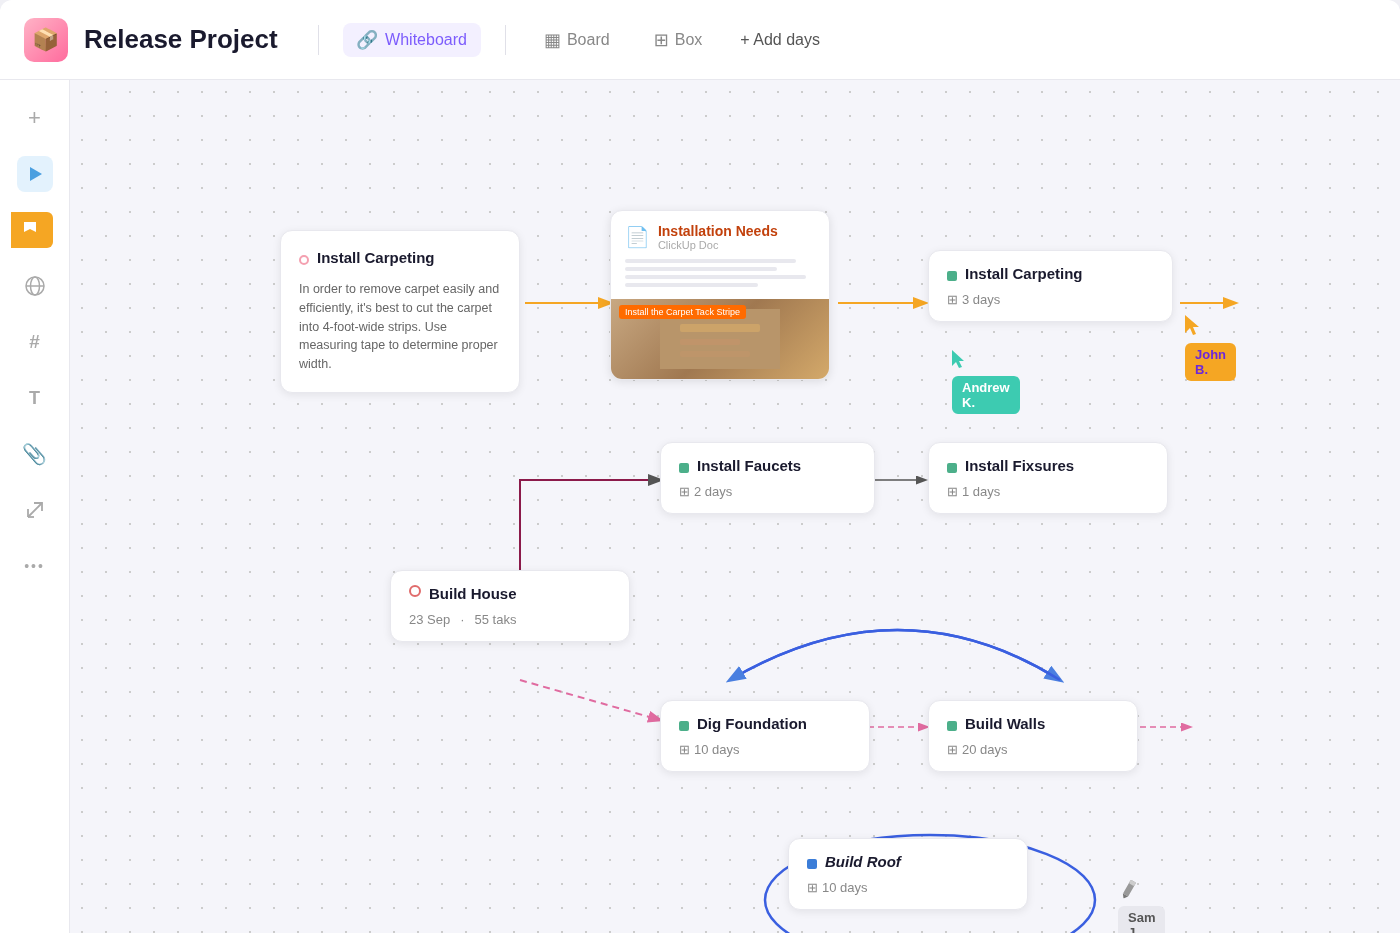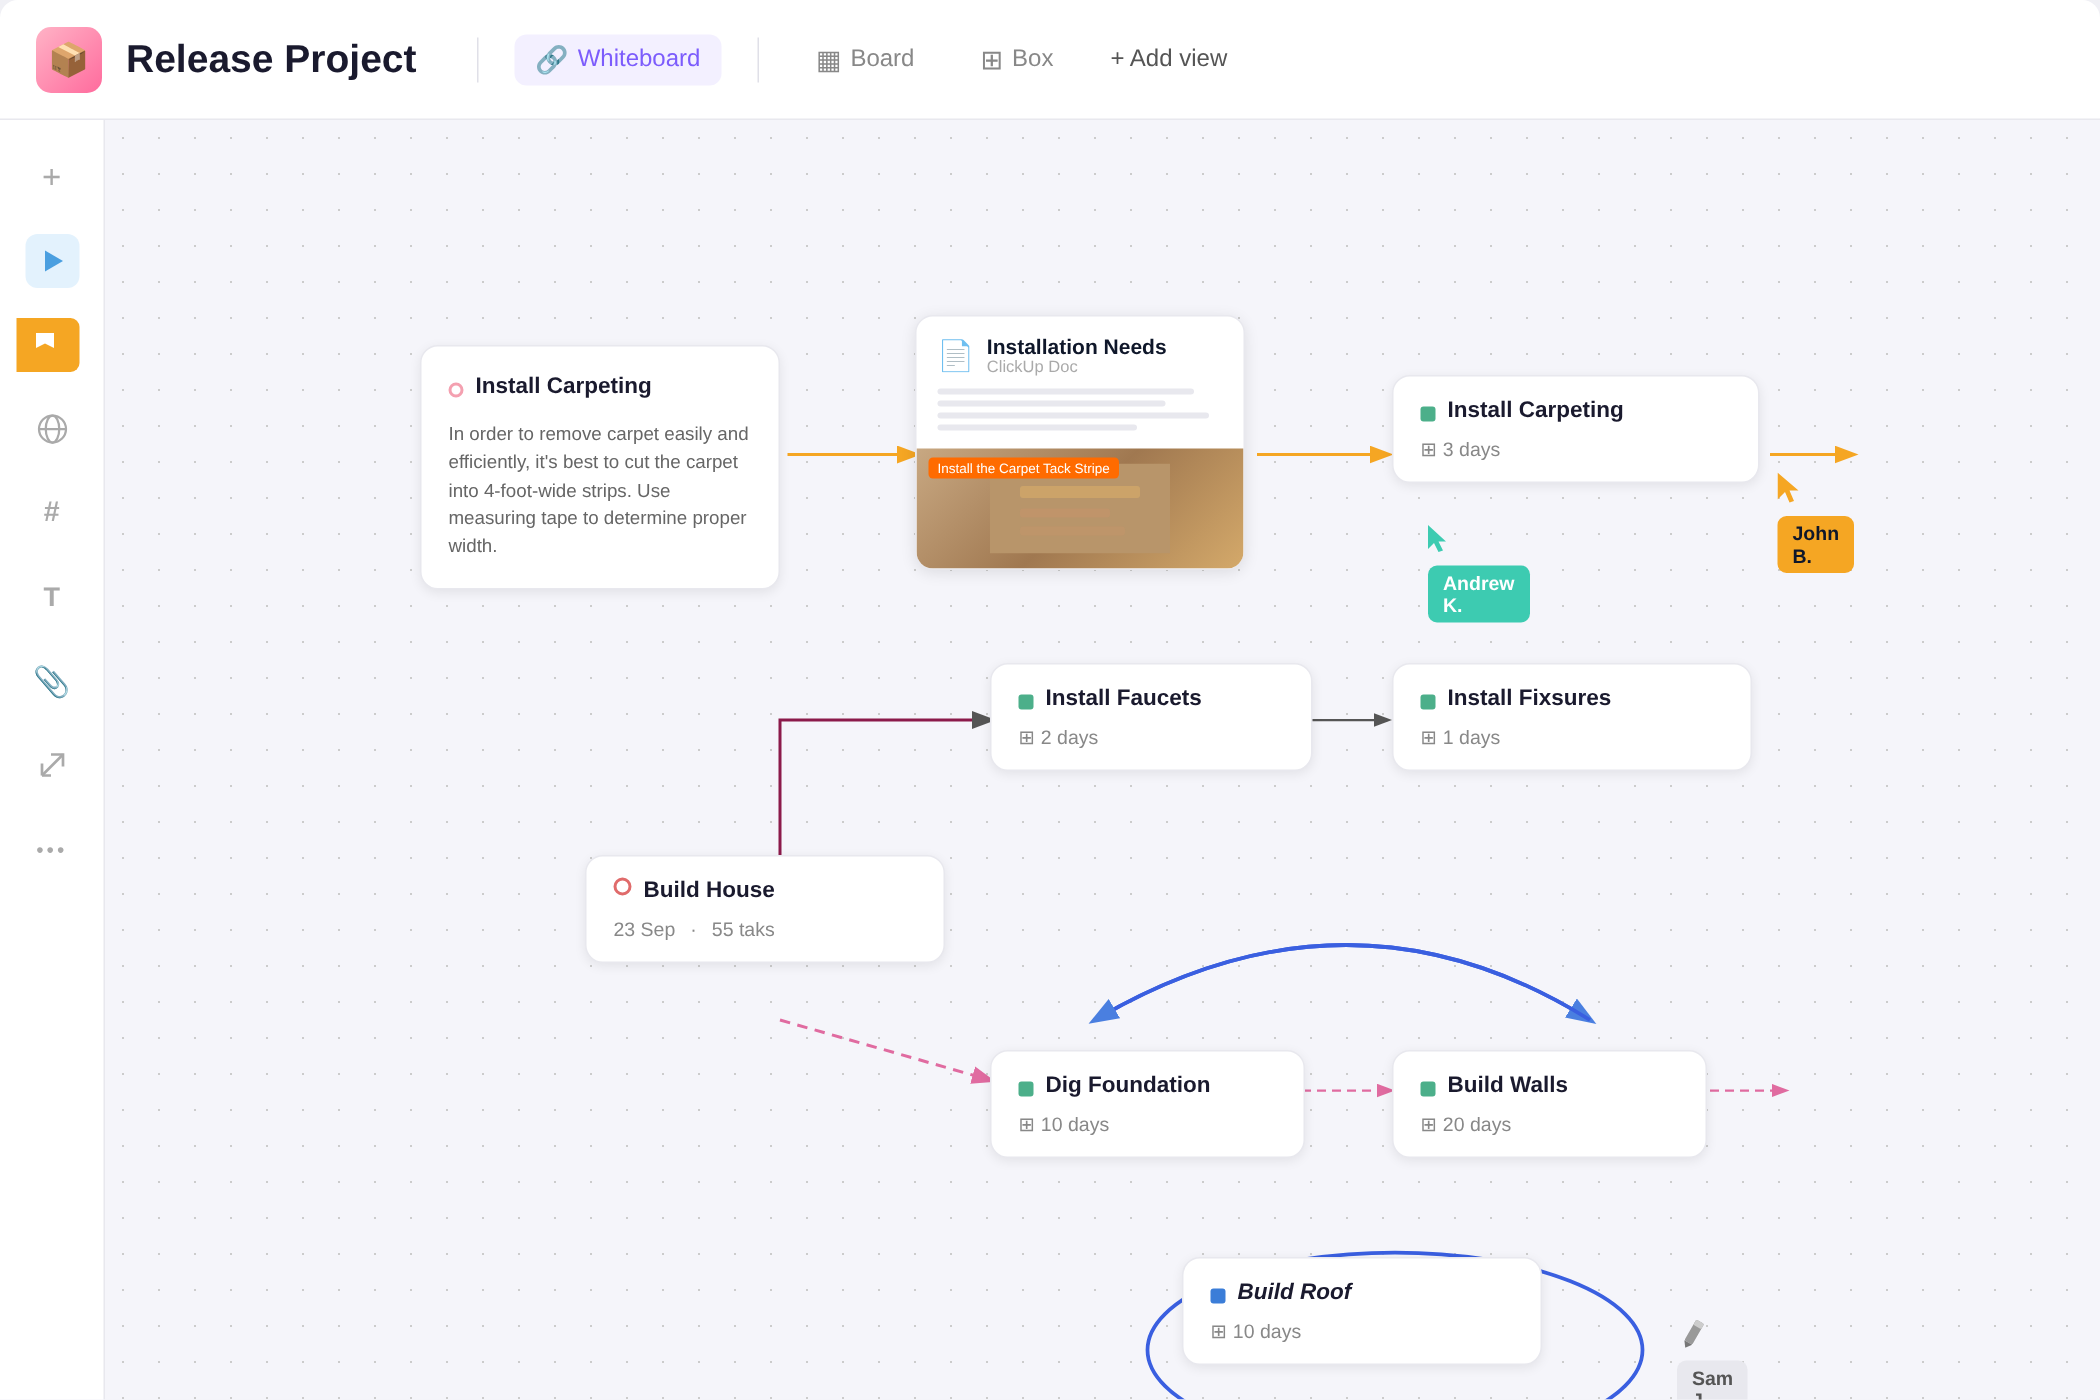--- a/index.html
+++ b/index.html
@@ -184,21 +184,21 @@
       align-items: flex-start;
       gap: 8px;
     }
     .doc-icon {
       font-size: 20px;
       margin-top: 2px;
     }
     .doc-title-text {
       font-size: 14px;
       font-weight: 700;
-      color: #0f172a;
+      color: #c2410c;
     }
     .doc-subtitle {
       font-size: 11px;
       color: #aaa;
     }
     .doc-content-lines {
       padding: 0 14px 8px;
     }
     .doc-line {
       height: 4px;
@@ -235,21 +235,21 @@
       pointer-events: none;
     }
 
     
     .cursor-label {
       position: absolute;
       padding: 4px 10px;
       border-radius: 6px;
       font-size: 13px;
       font-weight: 600;
-      color: #0f172a;
+      color: #6d28d9;
     }
     .cursor-label.orange { background: #f5a623; }
     .cursor-label.teal { background: #3dcbb1; color: #fff; }
     .cursor-label.gray { background: #e8e8ee; color: #555; }
   </style>
 </head>
 <body>
 
 <div class="header">
   <div class="app-icon">
@@ -264,21 +264,21 @@
   <div class="nav-divider"></div>
   <div class="nav-tab">
     <span class="nav-tab-icon">▦</span>
     <span>Board</span>
   </div>
   <div class="nav-tab">
     <span class="nav-tab-icon">⊞</span>
     <span>Box</span>
   </div>
   <div class="add-view">
-    <span>+ Add view</span>
+    <span>+ Add days</span>
   </div>
 </div>
 
 <div class="sidebar">
   <div class="sidebar-icon" style="font-size:22px;color:#aaa;">+</div>
   <div class="sidebar-icon highlight" style="background:#e3f2fd;">
     <svg width="20" height="20" viewBox="0 0 20 20">
         <polygon points="5,3 17,10 5,17" fill="#4a9fe0"></polygon>
       </svg>
   </div>

